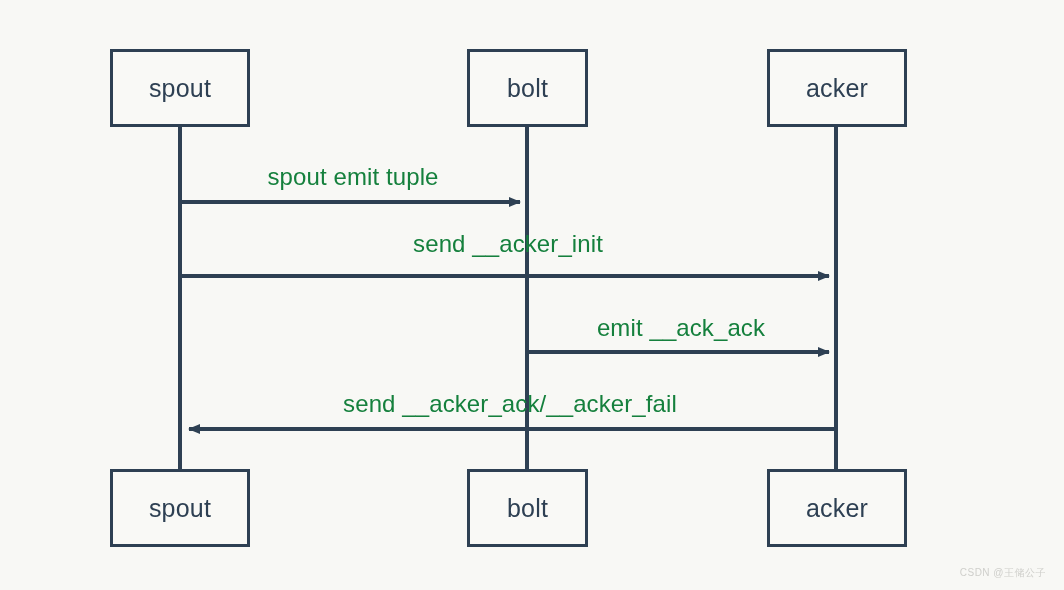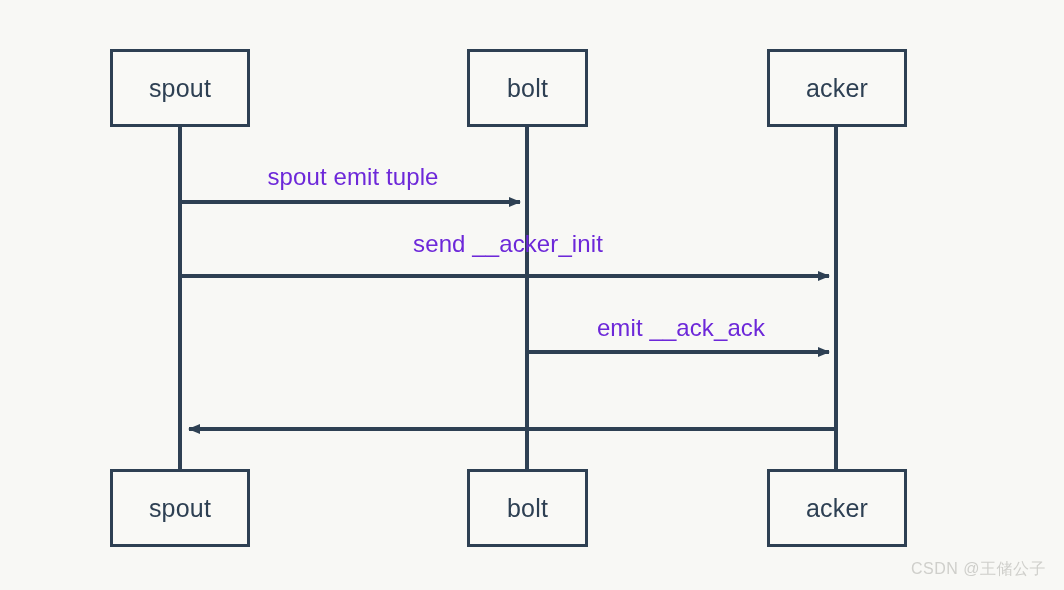--- a/index.html
+++ b/index.html
@@ -35,32 +35,32 @@
   .participant-label {
     font-size: 25px;
     color: #2e4053;
     font-family: "Liberation Sans", sans-serif;
     letter-spacing: 0.2px;
     line-height: 1;
   }
   .msg-label {
     position: absolute;
     font-size: 24px;
-    color: #6d28d9;
+    color: #15803d;
     font-family: "Liberation Sans", sans-serif;
     white-space: nowrap;
     transform: translateX(-50%);
     line-height: 1;
     letter-spacing: 0.1px;
   }
   .watermark {
     position: absolute;
     right: 18px;
     bottom: 10px;
-    font-size: 16px;
+    font-size: 10px;
     color: #cfcfcb;
     font-family: "Liberation Sans", sans-serif;
     white-space: nowrap;
     letter-spacing: 0.5px;
   }
 </style>
 </head>
 <body>
 
 <div id="diagram">
@@ -115,16 +115,17 @@
   <div class="participant-box" style="left:767px; top:469px; width:140px; height:78px;">
     <span class="participant-label">acker</span>
   </div>
 
   <div class="msg-label" style="left:353px; top:165px;">spout emit tuple</div>
 
   <div class="msg-label" style="left:508px; top:232px;">send __acker_init</div>
 
   <div class="msg-label" style="left:681px; top:316px;">emit __ack_ack</div>
 
+  <div class="msg-label" style="left:510px; top:392px;">send __acker_ack/__acker_fail</div>
 
   <div class="watermark">CSDN @王储公子</div>
 
 </div>
 
 </body></html>

